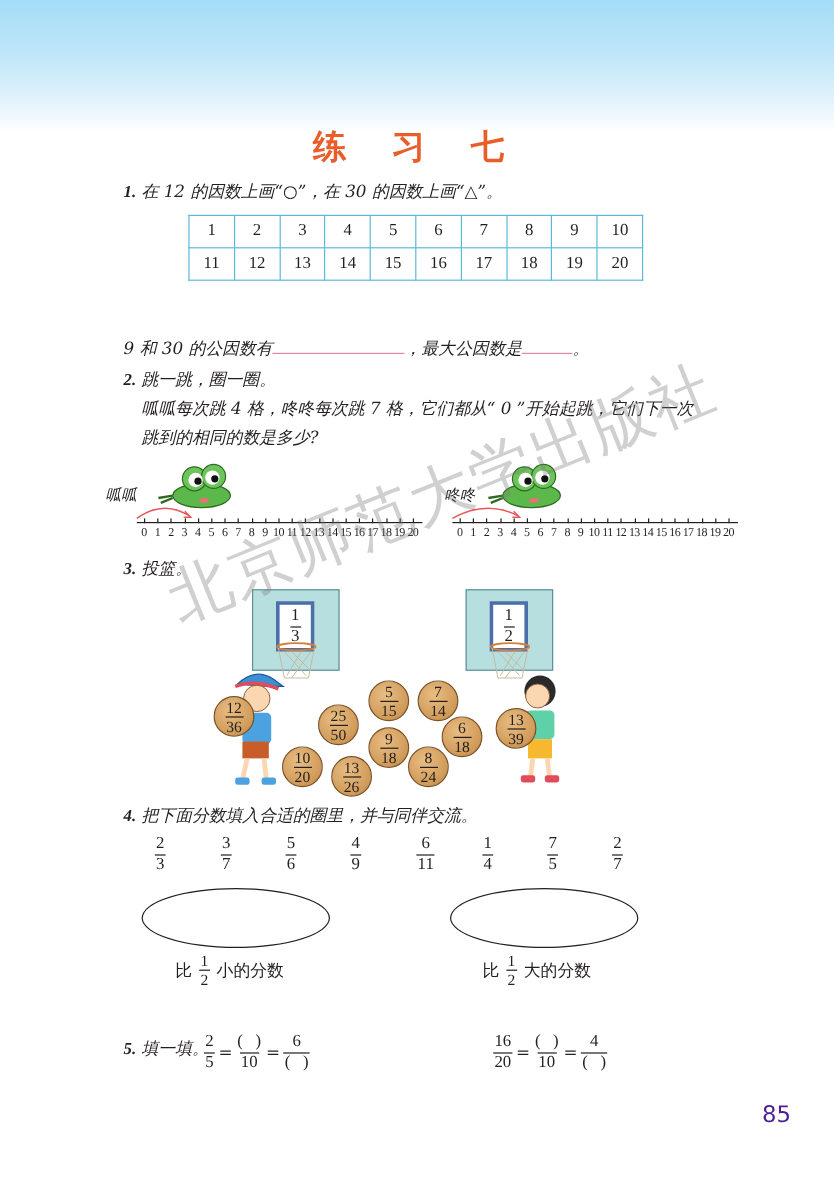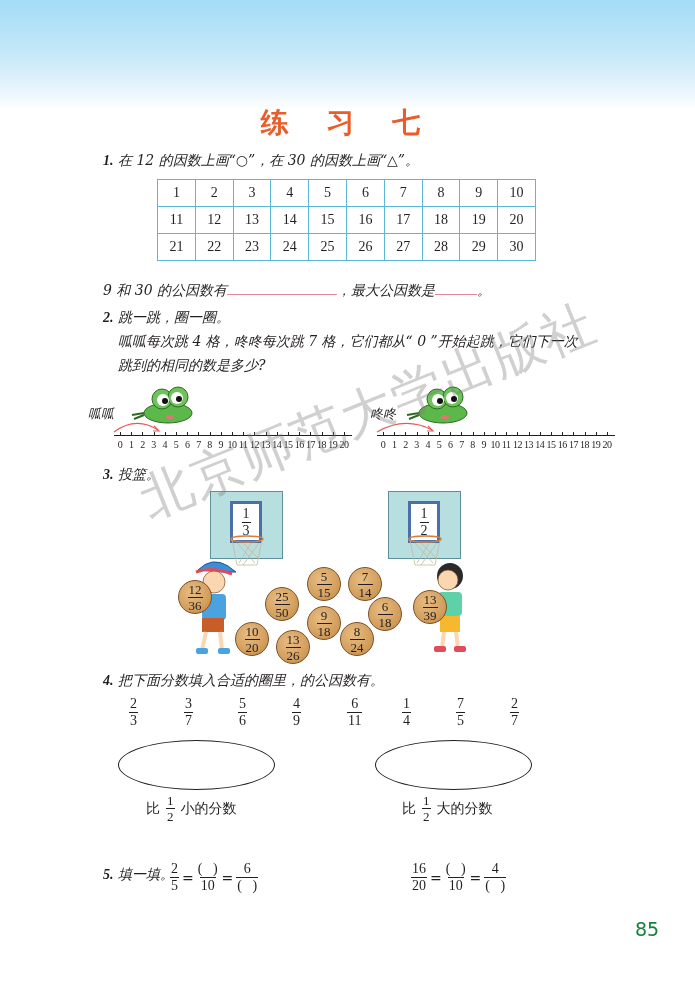--- a/index.html
+++ b/index.html
@@ -25,21 +25,21 @@
   .board .inner { position: absolute; background: #fff; border: 3px solid #4b6fa8; }
   .frac { display: inline-flex; flex-direction: column; align-items: center; font-family: "Liberation Serif", serif; line-height: 1; vertical-align: middle; }
   .frac .num { padding: 0 1px 1px; }
   .frac .den { border-top: 1.2px solid #231f20; padding: 1px 1px 0; }
   .ball { position: absolute; width: 34px; height: 34px; border-radius: 50%; background: radial-gradient(circle at 40% 35%, #e9bd83, #cf9a58 70%, #a97435);
     border: 1px solid #7a5128; display: flex; align-items: center; justify-content: center; font-size: 13px; }
   .ball .frac .den { border-top-color: #231f20; }
   .kid { position: absolute; }
   .ellipse { position: absolute; border: 1.5px solid #231f20; border-radius: 50%; }
   .row4 { position: absolute; font-size: 14px; }
-  .pagenum { position: absolute; left: 635px; top: 918px; font-family: "DejaVu Sans", sans-serif; font-size: 19px; color: #15803d; }
+  .pagenum { position: absolute; left: 635px; top: 918px; font-family: "DejaVu Sans", sans-serif; font-size: 19px; color: #4c1d95; }
 </style>
 </head>
 <body>
 
 <div class="topband"></div>
 <div class="title">练 习 七</div>
 
 <div class="q" style="left:103px; top:150px;">
   <span class="qnum">1.</span>
   <span>在 12 的因数上画“○”，在 30 的因数上画“△”。</span>
@@ -63,32 +63,20 @@
         <td>11</td>
         <td>12</td>
         <td>13</td>
         <td>14</td>
         <td>15</td>
         <td>16</td>
         <td>17</td>
         <td>18</td>
         <td>19</td>
         <td>20</td>
-      </tr>
-      <tr>
-        <td>21</td>
-        <td>22</td>
-        <td>23</td>
-        <td>24</td>
-        <td>25</td>
-        <td>26</td>
-        <td>27</td>
-        <td>28</td>
-        <td>29</td>
-        <td>30</td>
       </tr>
     </tbody>
 </table>
 
 <div class="q" style="left:103px; top:279px;">
   <span>9 和 30 的公因数有</span><span class="blank" style="width:110px;"></span><span>，最大公因数是</span><span class="blank" style="width:42px;"></span><span>。</span>
 </div>
 
 <div class="q" style="left:103px; top:307px;">
   <span class="qnum">2.</span>
@@ -332,21 +320,21 @@
         <span class="num">8</span>
         <span class="den">24</span>
       </span>
     </div>
   </div>
 
 <div class="watermark">北京师范大学出版社</div>
 
 <div class="q" style="left:103px; top:670px;">
   <span class="qnum">4.</span>
-  <span>把下面分数填入合适的圈里，的公因数有。</span>
+  <span>把下面分数填入合适的圈里，并与同伴交流。</span>
 </div>
 <div id="q4-fracs">
     <span class="frac" style="position: absolute; left: 129px; top: 697px; font-size: 14px;">
       <span class="num">2</span>
       <span class="den">3</span>
     </span>
     <span class="frac" style="position: absolute; left: 184px; top: 697px; font-size: 14px;">
       <span class="num">3</span>
       <span class="den">7</span>
     </span>

